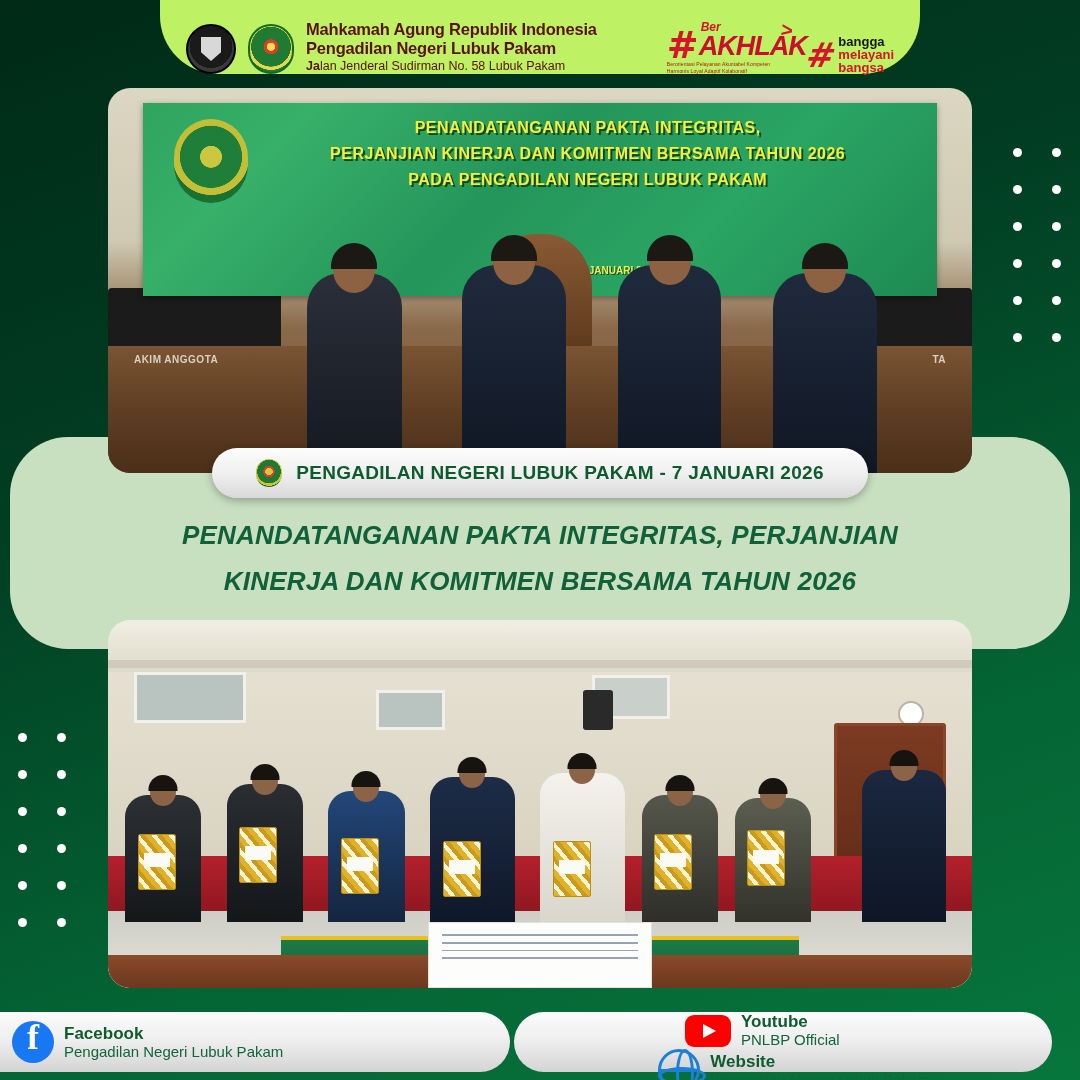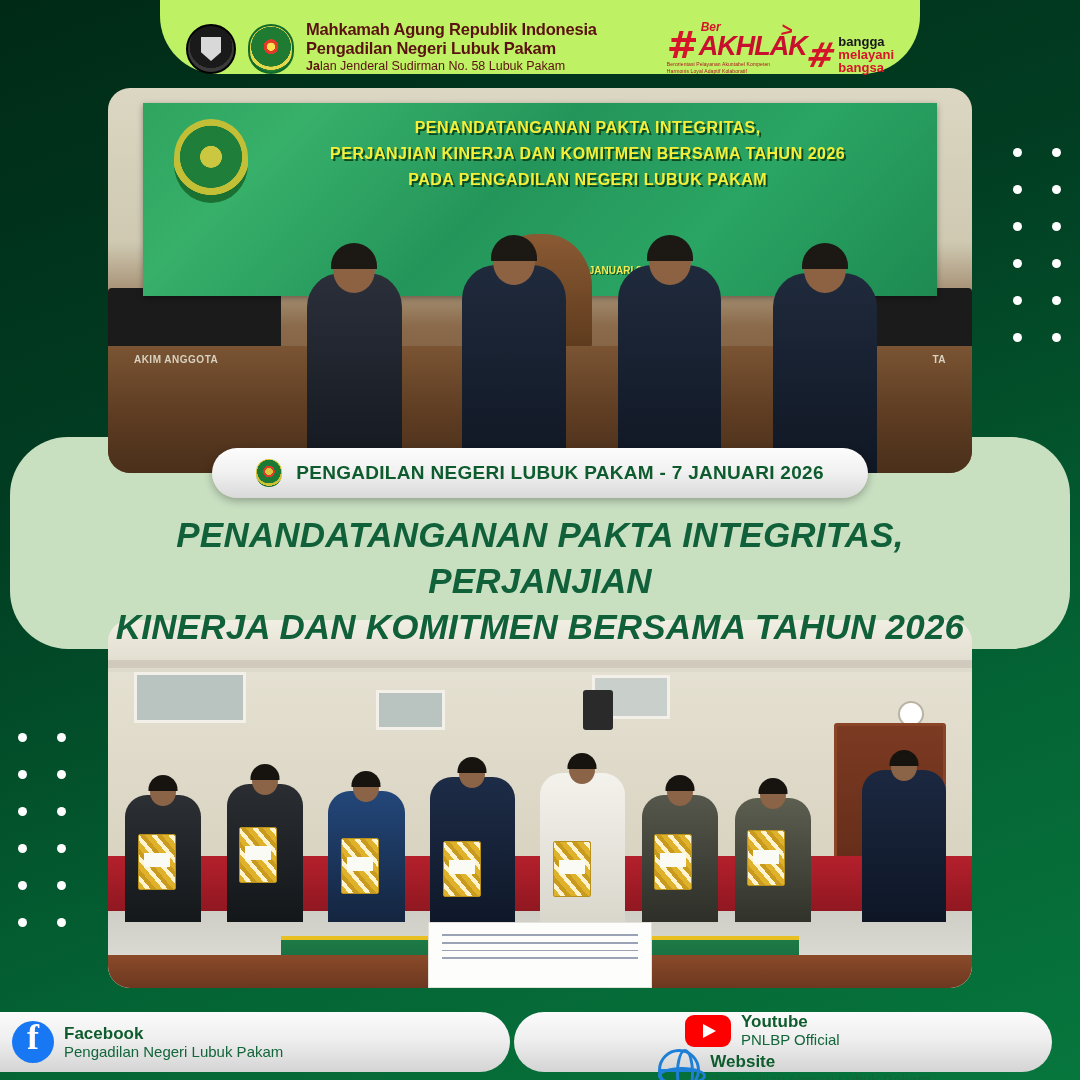--- a/index.html
+++ b/index.html
@@ -137,21 +137,21 @@
   #pill-seal{width:26px;height:28px;border-radius:50%/46%;flex:0 0 auto;
     background:radial-gradient(circle at 50% 45%,#d8c93c 0 18%,#e03b2a 19% 28%,#1d7a35 29% 58%,#cfc133 59% 70%,#176b2c 71% 88%,#0d5220 89% 100%);}
   #pill-text{color:#0e5c2d;font-weight:bold;font-size:19px;letter-spacing:.3px;white-space:nowrap;}
 
   
   #headline{
     position:absolute; z-index:6;
     left:70px; top:512px; width:940px;
     text-align:center; color:#10603a;
     font-weight:bold; font-style:italic;
-    font-size:35px; line-height:46px; letter-spacing:.2px;
+    font-size:26px; line-height:46px; letter-spacing:.2px;
   }
 
   
   #footer{ position:absolute; z-index:6; left:0; top:1012px; width:1080px; height:60px; display:flex; gap:0;}
   .foot-pill{
     height:60px; display:flex; align-items:center;
     background:linear-gradient(180deg,#fbfbfb 0%,#efefef 45%,#d4d4d4 100%);
   }
   #foot-left{ width:538px; border-top-right-radius:30px; border-bottom-right-radius:30px;
               border-top-left-radius:30px; border-bottom-left-radius:30px; margin-left:-28px; padding-left:40px; gap:0;}

